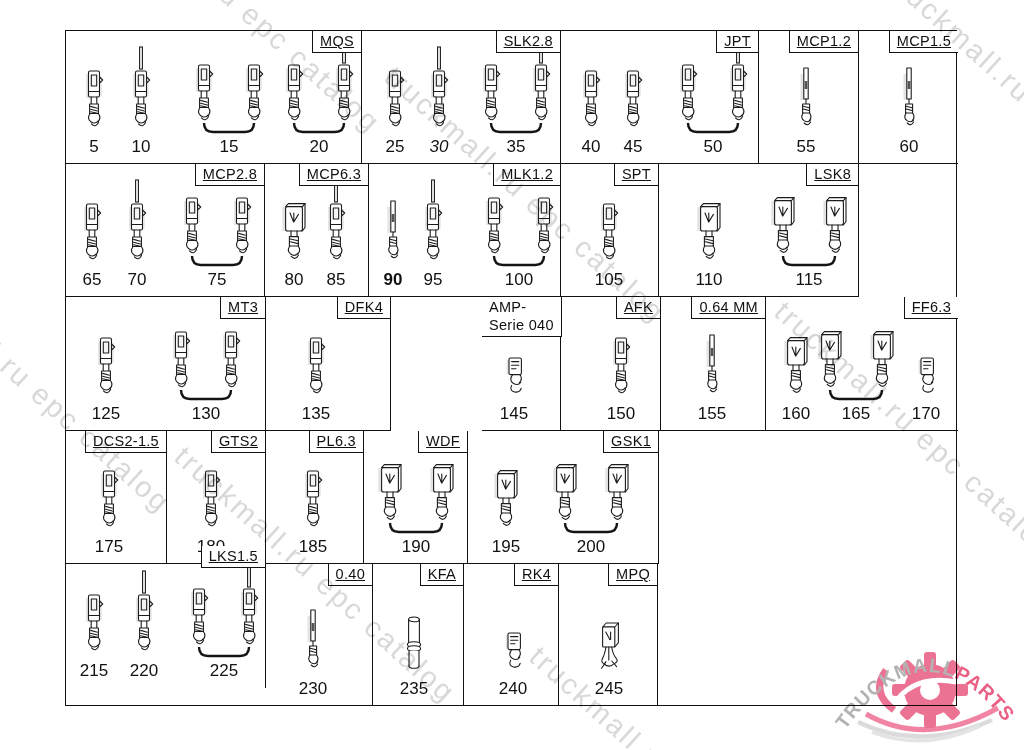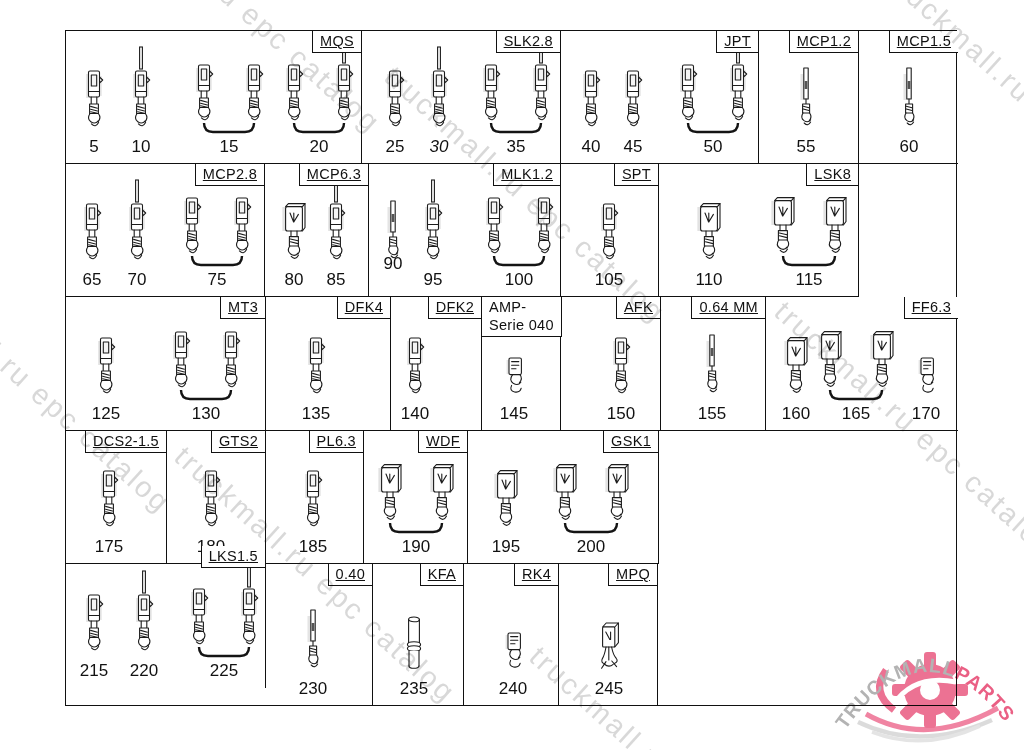--- a/index.html
+++ b/index.html
@@ -240,21 +240,21 @@
       </svg>
       <div class="num" style="left: 36px; top: 106px;">85</div>
     </div>
     <div class="cell" style="left: 303px; top: 133px; width: 192px; height: 133px;">
       <div class="glabel right">
         <div>MLK1.2</div>
       </div>
       <svg width="28" height="70" viewBox="0 0 28 70" class="item" style="position: absolute; left: 10px; top: 33px;">
         <use href="#p-blade" xlink:href="#p-blade" x="4" y="2"></use>
       </svg>
-      <div class="num" style="left: -11px; top: 90px;">90</div>
+      <div class="num" style="left: -11px; top: 106px; font-weight: bold;">90</div>
       <svg width="32" height="90" viewBox="0 0 32 90" class="item" style="position: absolute; left: 48px; top: 13px;">
         <use href="#p-termpin" xlink:href="#p-termpin" x="4" y="2"></use>
       </svg>
       <div class="num" style="left: 29px; top: 106px;">95</div>
       <svg width="82" height="74" viewBox="0 0 82 74" class="item" style="position: absolute; left: 109px; top: 29px;">
         <use href="#p-term" xlink:href="#p-term" x="4" y="2"></use>
         <use href="#p-term" xlink:href="#p-term" x="54" y="2"></use>
         <path d="M 16 63 q0 9 9 9 H 57 q9 0 9 -9" fill="none" stroke="#141414" stroke-width="2.4"></path>
       </svg>
       <div class="num" style="left: 115px; top: 106px;">100</div>
@@ -299,29 +299,20 @@
       <div class="num" style="left: 105px; top: 107px;">130</div>
     </div>
     <div class="cell" style="left: 200px; top: 266px; width: 125px; height: 134px;">
       <div class="glabel right">
         <div>DFK4</div>
       </div>
       <svg width="32" height="68" viewBox="0 0 32 68" class="item" style="position: absolute; left: 34px; top: 36px;">
         <use href="#p-term" xlink:href="#p-term" x="4" y="2"></use>
       </svg>
       <div class="num" style="left: 15px; top: 107px;">135</div>
-    </div>
-    <div class="cell" style="left: 325px; top: 266px; width: 91px; height: 134px;">
-      <div class="glabel right">
-        <div>DFK2</div>
-      </div>
-      <svg width="32" height="68" viewBox="0 0 32 68" class="item" style="position: absolute; left: 8px; top: 36px;">
-        <use href="#p-term" xlink:href="#p-term" x="4" y="2"></use>
-      </svg>
-      <div class="num" style="left: -11px; top: 107px;">140</div>
     </div>
     <div class="cell" style="left: 416px; top: 266px; width: 79px; height: 134px;">
       <div class="glabel left">
         <div>AMP-</div>
         <div>Serie 040</div>
       </div>
       <svg width="30" height="48" viewBox="0 0 30 48" class="item" style="position: absolute; left: 17px; top: 56px;">
         <use href="#p-hook" xlink:href="#p-hook" x="4" y="2"></use>
       </svg>
       <div class="num" style="left: -3px; top: 107px;">145</div>

